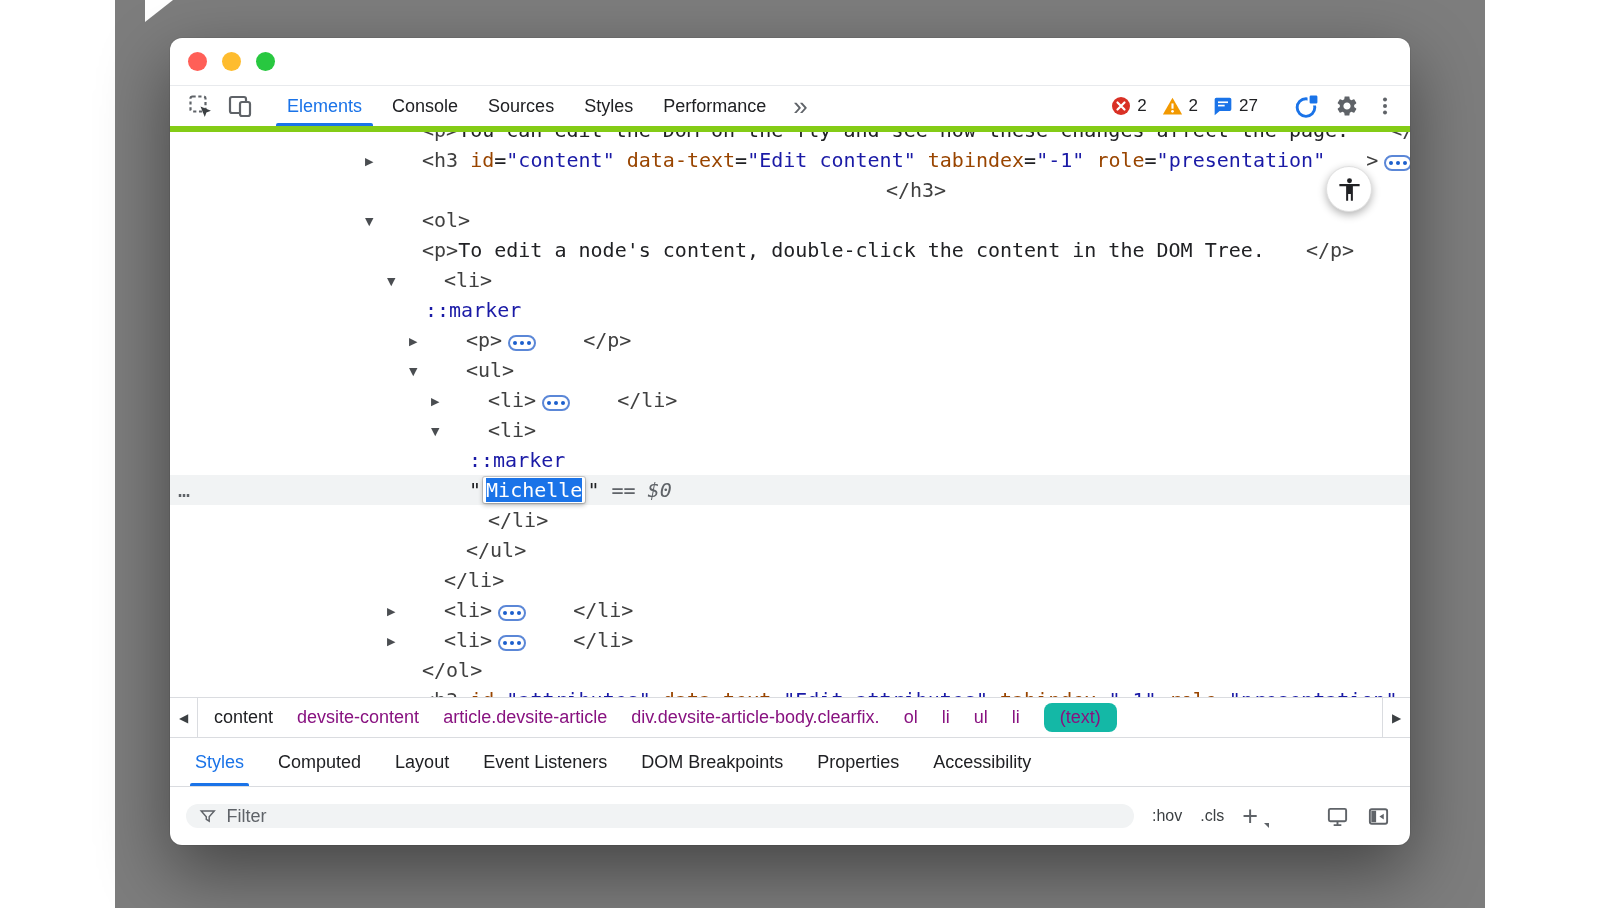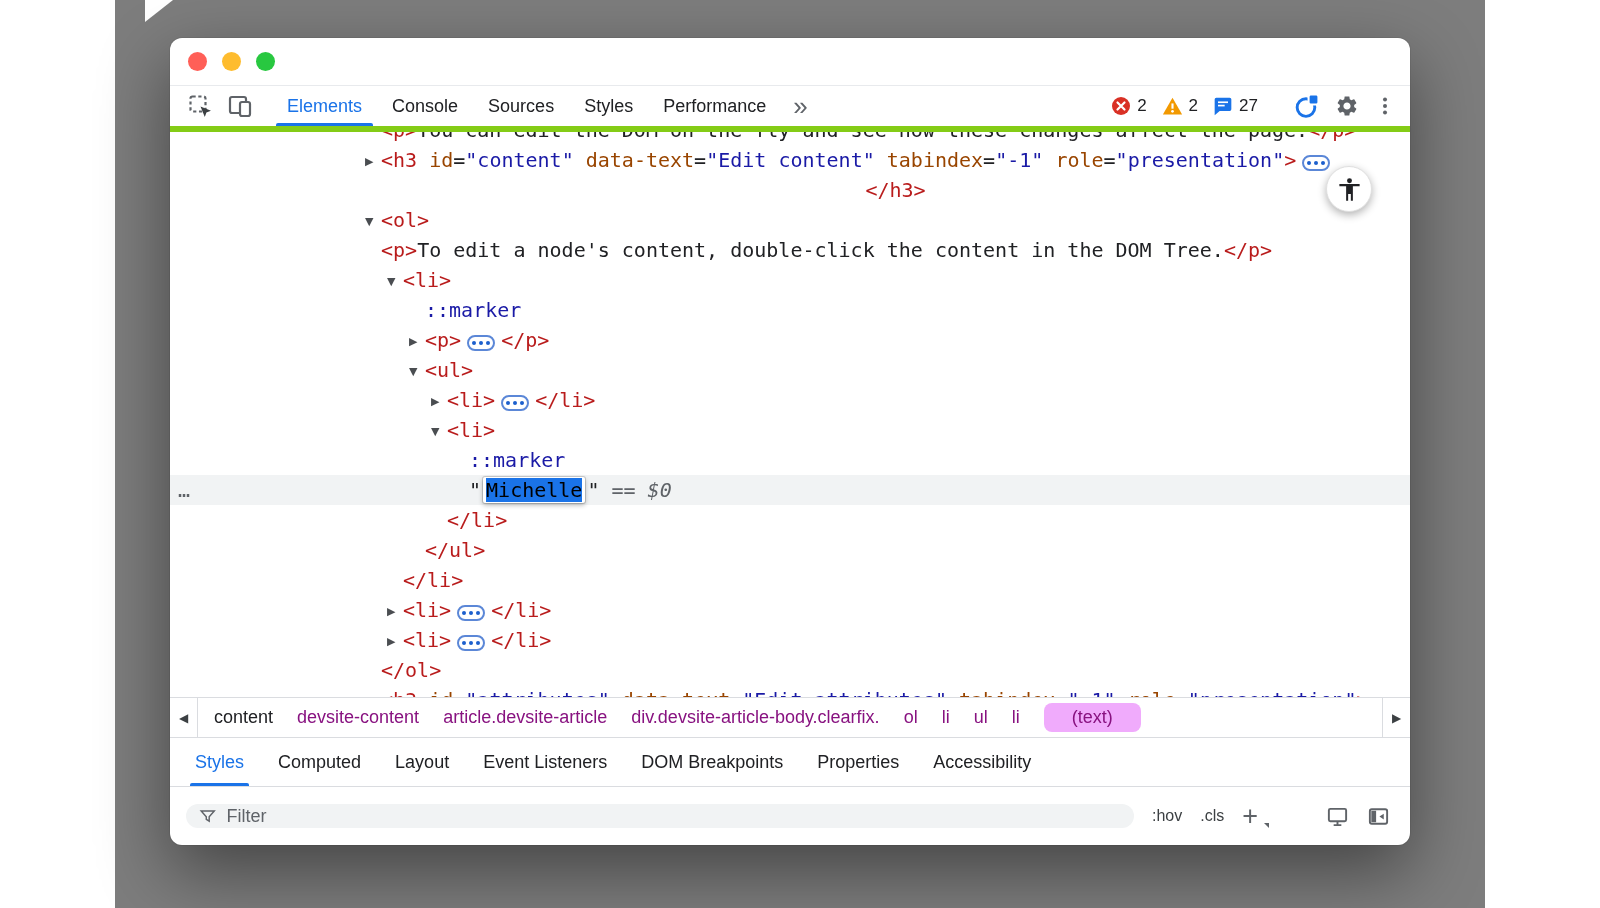--- a/index.html
+++ b/index.html
@@ -33,49 +33,49 @@
   .gap-left { margin-left:20px; }
 
   
   .dom-tree { height:565px; overflow:hidden; position:relative;
               font-family:"DejaVu Sans Mono",monospace; font-size:20px; color:#202124; }
   .tree-row { height:30px; line-height:30px; white-space:pre; position:relative; }
   .tree-row:first-child { margin-top:-17px; }
   .tree-row.hl { background:#f1f3f4; }
   .arrow { display:inline-block; width:16px; font-size:11px; color:#4a4d51; text-align:left;
            vertical-align:2px; font-family:"DejaVu Sans",sans-serif; }
-  .tk-tag    { color:#b91c1c; }
+  .tk-tag    { color:#404040;margin-left:41px; }
   .tk-attr   { color:#994500; }
   .tk-val    { color:#1a1aa6; }
   .tk-plain  { color:#202124; }
   .tk-marker { color:#1a1aa6; }
   .tk-eq     { color:#5f6368; }
   .tk-dollar { color:#5f6368; font-style:italic; }
   .badge { display:inline-flex; align-items:center; justify-content:center; gap:3px;
            width:28px; height:16px; border:2px solid #5b87d7; border-radius:9px; margin:0 6px; vertical-align:2px; }
   .badge i { width:4px; height:4px; border-radius:50%; background:#1c5fcd; display:block; }
   .edit-box { display:inline-block; background:#fff; border-radius:2px; padding:0 3px; margin:0 2px;
               line-height:26px; box-shadow:0 0 0 1px rgba(0,0,0,.15), 0 2px 5px rgba(0,0,0,.3); }
-  .edit-box .sel { background:#1a73e8; color:#000000;text-align:right; }
+  .edit-box .sel { background:#1a73e8; color:#ffffff;text-align:right; }
   .gutter { position:absolute; left:8px; top:0; color:#5f6368; letter-spacing:1px; }
 
   
   .a11y-fab { position:absolute; left:1156px; top:128px; width:46px; height:46px; border-radius:50%;
               background:#fff; border:1px solid #e0e0e0; box-shadow:0 3px 9px rgba(0,0,0,.3);
               display:flex; align-items:center; justify-content:center; z-index:5; }
 
   
   .crumbs { height:40px; border-top:1px solid #dadce0; display:flex; align-items:stretch; font-size:18px; background:#fff; }
   .crumb-nav { width:28px; display:flex; align-items:center; justify-content:center; color:#3c4043; flex:0 0 auto; }
   .crumb-nav.left { border-right:1px solid #dadce0; }
   .crumb-nav.right { border-left:1px solid #dadce0; margin-left:auto; }
   .crumb-list { display:flex; align-items:center; gap:24px; padding:0 16px; white-space:nowrap; overflow:hidden; }
   .crumb { color:#881280; }
   .crumb.plain { color:#202124; }
-  .crumb.selected { background:#f0abfc; border-radius:8px; padding:4px 28px; }
+  .crumb.selected { background:#14b8a6; border-radius:8px; padding:4px 16px; }
 
   
   .subtabs { height:49px; border-top:1px solid #dadce0; display:flex; align-items:stretch; padding-left:8px; }
   .subtab { padding:0 17px; display:flex; align-items:center; font-size:18px; color:#202124; position:relative; white-space:nowrap; }
   .subtab.selected { color:#1a73e8; }
   .subtab.selected::after { content:""; position:absolute; left:12px; right:12px; bottom:0; height:3px;
                             background:#1a73e8; border-radius:2px 2px 0 0; }
 
   
   .filter-row { height:59px; border-top:1px solid #dadce0; display:flex; align-items:center; padding:0 16px; gap:18px; }

